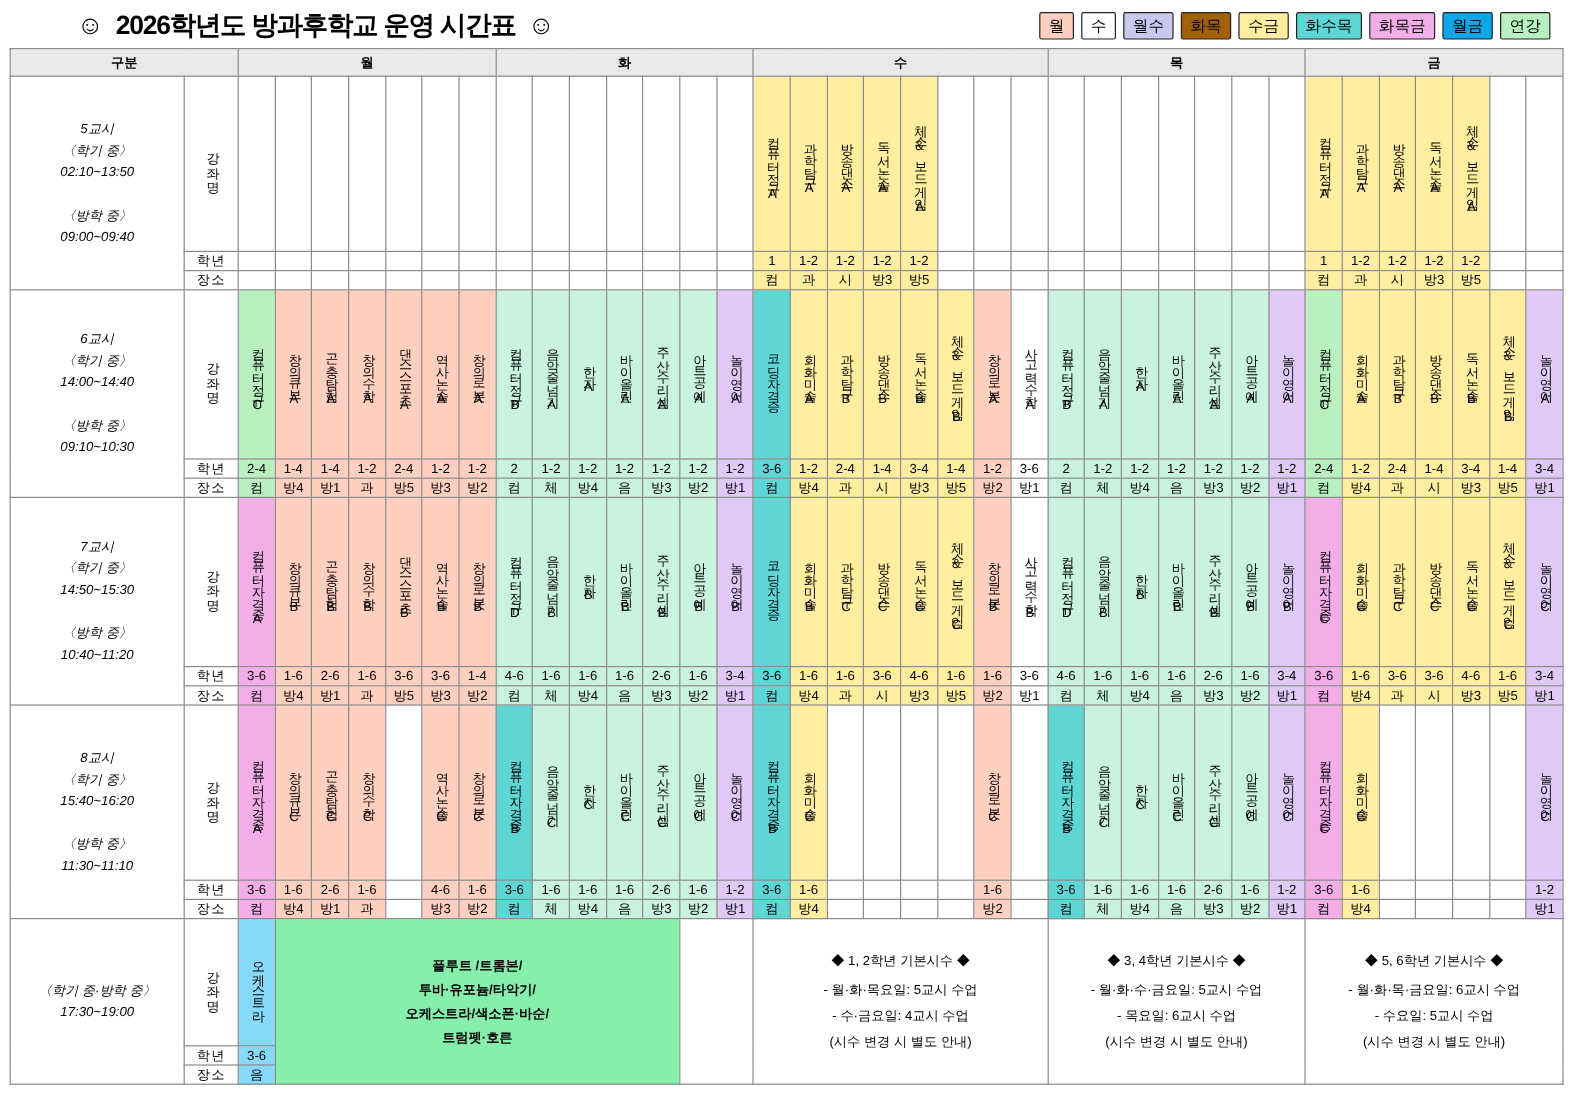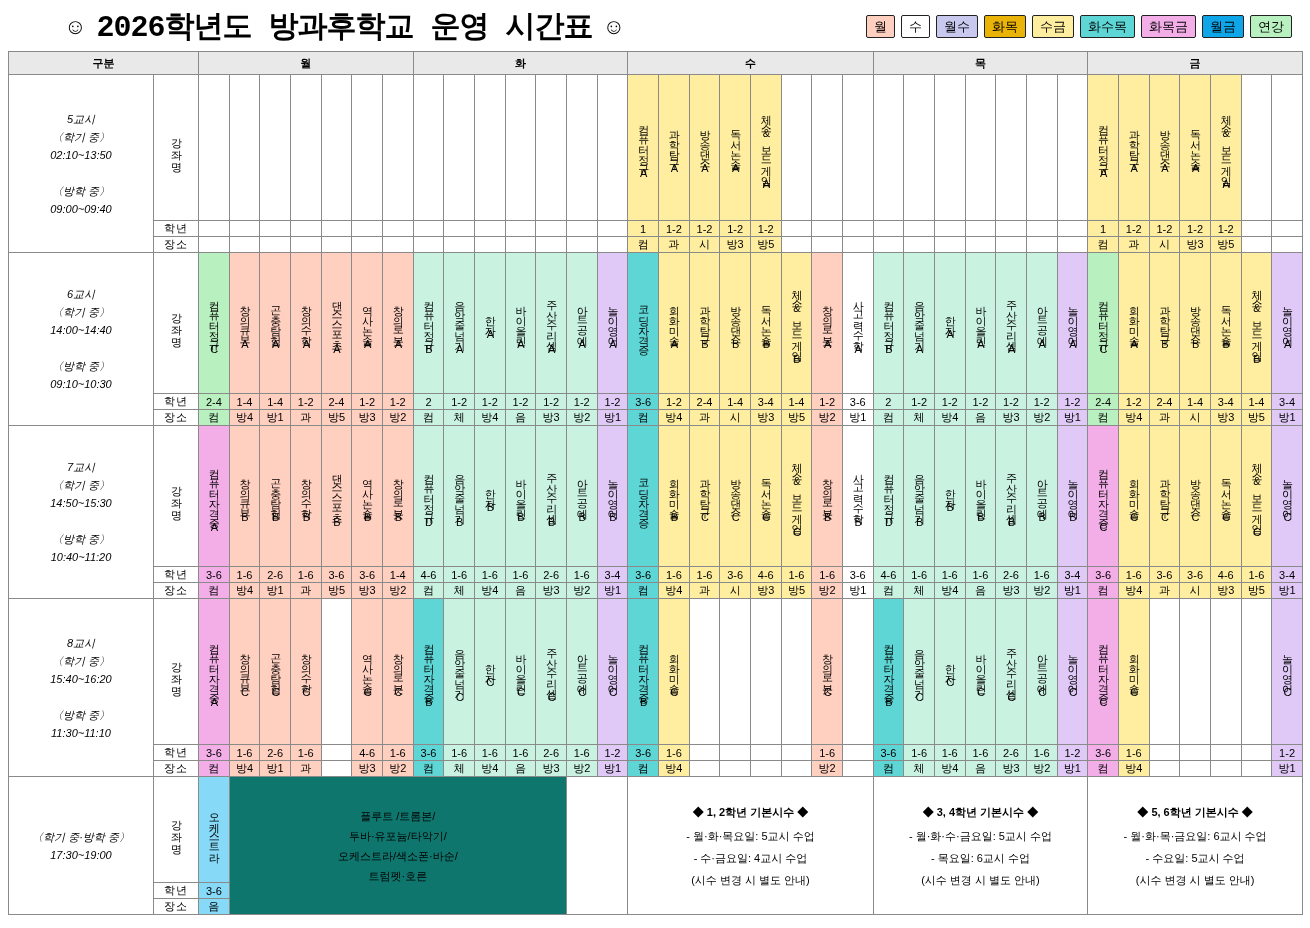--- a/index.html
+++ b/index.html
@@ -2,21 +2,21 @@
 <html><head>
 <meta charset="utf-8">
 <style>
   html,body{margin:0;padding:0;background:#ffffff;}
   body{width:1310px;height:928px;font-family:"Liberation Sans",sans-serif;color:#000;}
   .page{width:1310px;height:928px;position:relative;}
 
   
   .header{display:flex;align-items:center;justify-content:space-between;padding:6px 14px 4px 14px;}
   .title-wrap{display:flex;align-items:center;gap:10px;margin-left:50px;}
-  .title{font-size:30px;font-weight:bold;letter-spacing:-1px;font-family:Liberation Mono, monospace;}
+  .title{font-size:22px;font-weight:bold;letter-spacing:-1px;}
   .smiley{font-size:22px;}
   .legend{display:flex;gap:6px;align-items:center;margin-right:4px;}
   .legend .chip{border:1px solid #222;padding:2px 7px;font-size:13px;line-height:17px;border-radius:2px;}
 
   
   table.tt{border-collapse:collapse;table-layout:fixed;margin:0 8px;width:1294px;}
   table.tt td,table.tt th{border:1px solid #8a8a8a;font-size:11px;text-align:center;vertical-align:middle;padding:0;}
   .dayhead{background:#e9e9e9;font-size:14px;font-weight:bold;height:22px;}
   .periodcell{font-size:12px;line-height:18px;background:#fff;font-style:italic;}
   .rowlabel{font-size:12px;writing-mode:vertical-rl;text-orientation:upright;letter-spacing:1px;white-space:nowrap;background:#fff;}
@@ -31,39 +31,39 @@
   .c-tuethu{background:#c9f2e0;}
   .c-sufri{background:#ffeea0;}
   .c-hwasumok{background:#5fd6d6;}
   .c-hwamokgeum{background:#f3aee8;}
   .c-orch{background:#86d9f7;}
   .c-green2{background:#b9f0bf;}
   .c-purple2{background:#e0c9f7;}
 
   
   .note{font-size:13px;line-height:22px;text-align:left;padding:4px 10px;vertical-align:top;}
-  .note .nt{text-align:center;font-weight:bold;display:block;margin-bottom:2px;}
-  .orch{font-size:13px;line-height:20px;background:#0f766e;}
+  .note .nt{text-align:center;font-weight:normal;display:block;margin-bottom:2px;}
+  .orch{font-size:13px;line-height:20px;background:#86efac;font-weight:bold;}
 </style>
 </head>
 <body>
 
 <div class="page">
 
   <div class="header">
     <div class="title-wrap">
       <span class="smiley">☺</span>
       <span class="title">2026학년도 방과후학교 운영 시간표</span>
       <span class="smiley">☺</span>
     </div>
     <div class="legend" id="legend">
         <span class="chip" style="background: rgb(255, 207, 191);">월</span>
         <span class="chip" style="background: rgb(255, 255, 255);">수</span>
         <span class="chip" style="background: rgb(201, 201, 240);">월수</span>
-        <span class="chip" style="background: #eab308;">화목</span>
+        <span class="chip" style="background: #a16207;">화목</span>
         <span class="chip" style="background: rgb(255, 238, 160);">수금</span>
         <span class="chip" style="background: rgb(95, 214, 214);">화수목</span>
         <span class="chip" style="background: rgb(243, 174, 232);">화목금</span>
         <span class="chip" style="background: #0ea5e9;">월금</span>
         <span class="chip" style="background: rgb(185, 240, 191); font-family: Liberation Serif, serif;">연강</span>
       </div>
   </div>
 
   <table class="tt">
     <colgroup id="cols">

